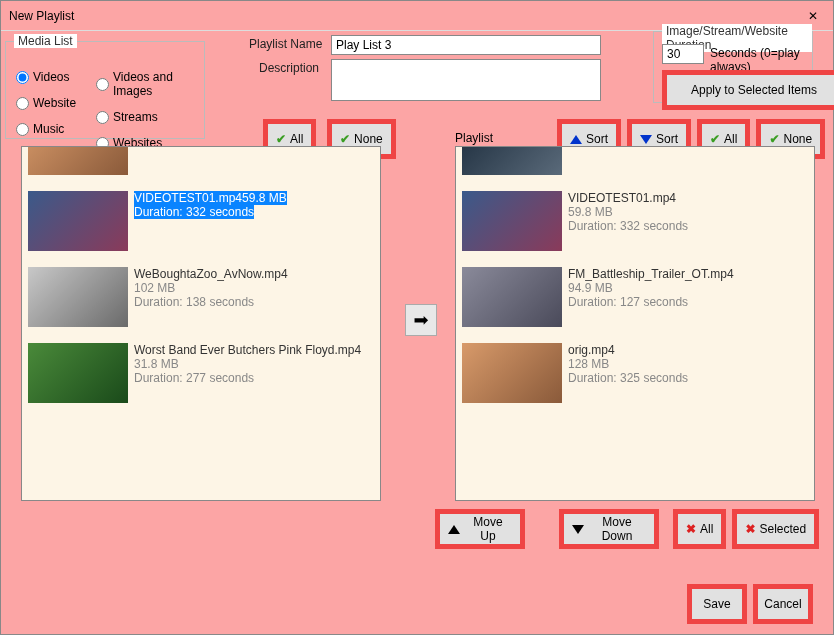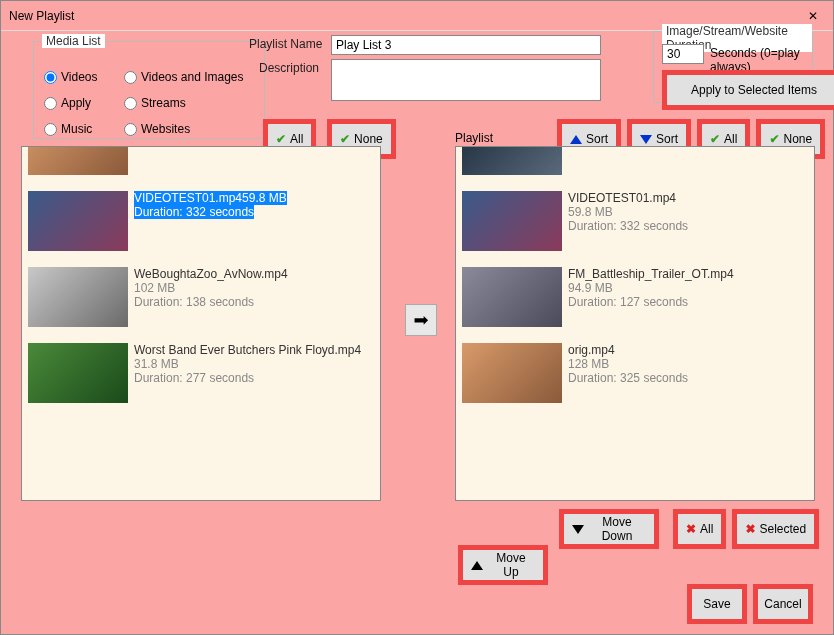--- a/index.html
+++ b/index.html
@@ -4,21 +4,21 @@
 <style>
 * { box-sizing: border-box; font-family: "Segoe UI", Tahoma, sans-serif; font-size: 12px; }
 body { margin: 0; background: #fff; }
 .window { width: 834px; height: 635px; border: 1px solid #888; background: #fca5a5; display: flex; flex-direction: column; }
 .titlebar { height: 30px; display: flex; align-items: center; padding: 0 8px; border-bottom: 1px solid #ddd; }
 .titlebar .title { flex: 1; }
 .titlebar .close { width: 24px; height: 24px; display: flex; align-items: center; justify-content: center; cursor: pointer; }
 .content { flex: 1; padding: 10px 20px; position: relative; }
 .fieldset { border: 1px solid #bbb; position: absolute; }
 .fieldset .legend { position: absolute; top: -8px; left: 8px; background: #fff; padding: 0 4px; color: #333; }
-.media-list-fs { left: 32px; top: 10px; width: 232px; height: 98px; }
+.media-list-fs { left: 4px; top: 10px; width: 200px; height: 98px; }
 .radio-row { display: flex; align-items: center; margin: 12px 0; }
 .radio-col1 { position: absolute; left: 10px; top: 16px; }
 .radio-col2 { position: absolute; left: 90px; top: 16px; }
 input[type=radio] { margin: 0 4px 0 0; }
 .form-row { position: absolute; display: flex; align-items: center; }
 .label { color: #222; }
 .text-input { border: 1px solid #888; padding: 2px 4px; height: 20px; }
 .textarea { border: 1px solid #888; padding: 2px 4px; resize: none; }
 .duration-fs { right: 20px; top: 0px; width: 160px; height: 72px; }
 .btn { background: #e1e1e1; border: 5px solid #ef4444; padding: 15px 8px; cursor: pointer; display: inline-flex; align-items: center; gap: 4px; height: 24px; }
@@ -60,21 +60,21 @@
 
     <div class="fieldset media-list-fs">
       <span class="legend">Media List</span>
       <div class="radio-col1">
         <label class="radio-row">
             <input type="radio" name="ml" checked="" style="">
             <span>Videos</span>
           </label>
         <label class="radio-row">
             <input type="radio" name="ml" style="">
-            <span>Apply</span>
+            <span>Website</span>
           </label>
         <label class="radio-row">
             <input type="radio" name="ml" style="">
             <span>Music</span>
           </label>
       </div>
       <div class="radio-col2">
         <label class="radio-row">
             <input type="radio" name="ml" style="">
             <span>Videos and Images</span>
@@ -199,21 +199,21 @@
         <div class="item">
           <div class="thumb t1"></div>
           <div class="meta">
             <div class="name">orig.mp4</div>
             <div class="size">128 MB</div>
             <div class="dur">Duration: 325 seconds</div>
           </div>
         </div>
       </div>
 
-    <div class="toolbar" style="left:457px; top:478px;margin-top:36px;">
+    <div class="toolbar" style="left:434px; top:478px;">
       <button class="btn" style="width:90px;">
           <span class="tri-up-black"></span>
           <span>Move Up</span>
         </button>
     </div>
     <div class="toolbar" style="left:558px; top:478px;">
       <button class="btn" style="width:100px;">
           <span class="tri-down-black"></span>
           <span>Move Down</span>
         </button>

